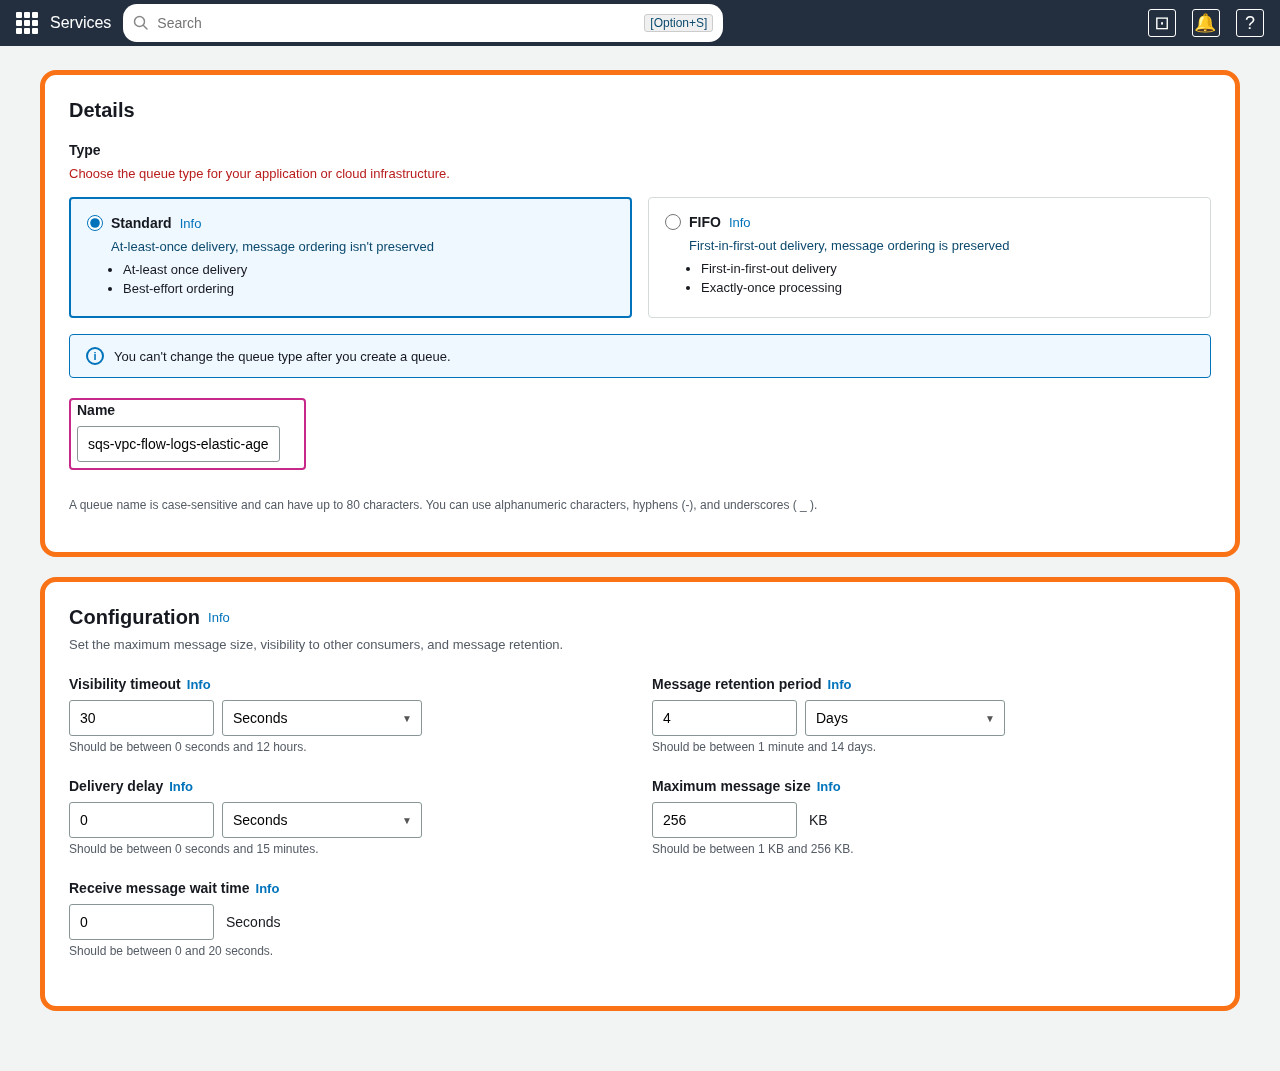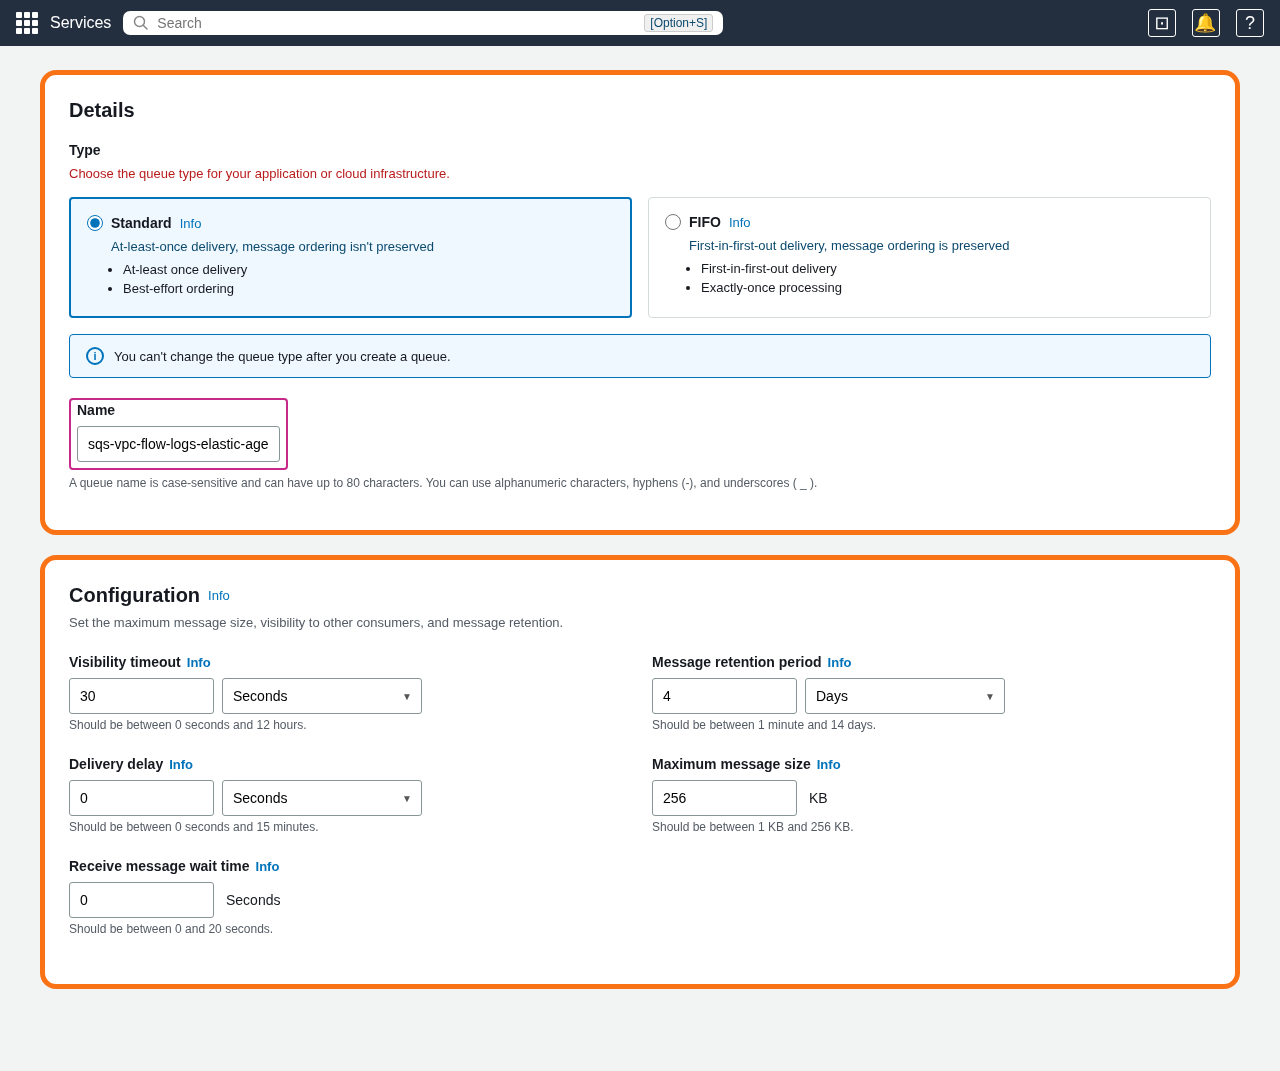--- a/index.html
+++ b/index.html
@@ -28,23 +28,23 @@
     .nav-services {
       color: #fff;
       font-size: 16px;
       font-weight: 400;
       cursor: pointer;
     }
     .nav-search {
       display: flex;
       align-items: center;
       background: #fff;
-      border-radius: 7px;
+      border-radius: 14px;
       padding: 0 10px;
-      height: 24px;
+      height: 38px;
       flex: 1;
       max-width: 600px;
       gap: 8px;
     }
     .nav-search input {
       border: none;
       outline: none;
       font-size: 14px;
       color: #555;
       flex: 1;
@@ -202,21 +202,21 @@
       height: 36px;
       padding: 4px 10px;
       border: 1px solid #879596;
       border-radius: 3px;
       font-size: 14px;
       outline: none;
     }
     .field-hint {
       font-size: 12px;
       color: #545b64;
-      margin-top: 0;
+      margin-top: 22px;
     }
 
     
     .config-title-row {
       display: flex;
       align-items: center;
       gap: 8px;
       margin-bottom: 8px;
     }
     .config-desc {
@@ -371,21 +371,21 @@
         </div>
       </div>
 
       <div class="info-banner">
         <div class="info-circle">i</div>
         <span>You can't change the queue type after you create a queue.</span>
       </div>
     </div>
 
     <div class="field-group">
-      <div style="display:inline-block; border: 2px solid #c7298a; border-radius:4px; padding: 2px 6px 6px 6px; margin-bottom: 6px;">
+      <div style="display:inline-block; border: 2px solid #c7298a; border-radius:4px; padding: 2px 24px 6px 6px; margin-bottom: 6px;">
         <div class="field-label">Name</div>
         <input type="text" class="text-input" value="sqs-vpc-flow-logs-elastic-agent" style="">
       </div>
       <div class="field-hint">A queue name is case-sensitive and can have up to 80 characters. You can use alphanumeric characters, hyphens (-), and underscores ( _ ).</div>
     </div>
   </div>
 
   <div class="section">
     <div class="config-title-row">
       <span class="section-title" style="margin-bottom:0;">Configuration</span>

